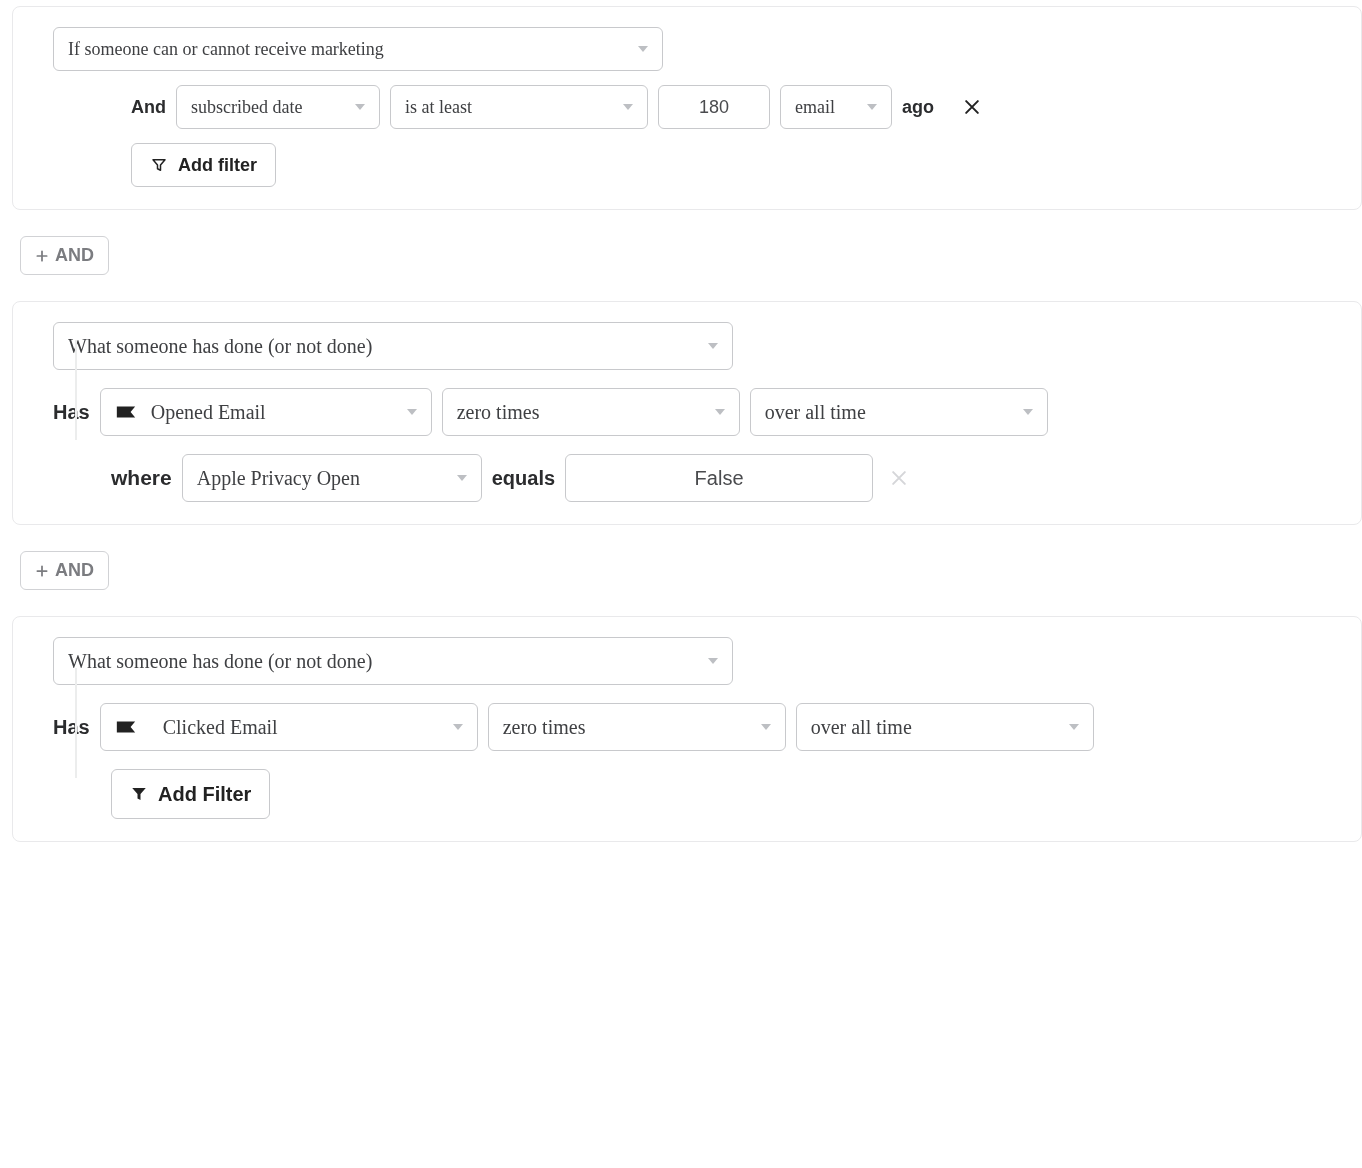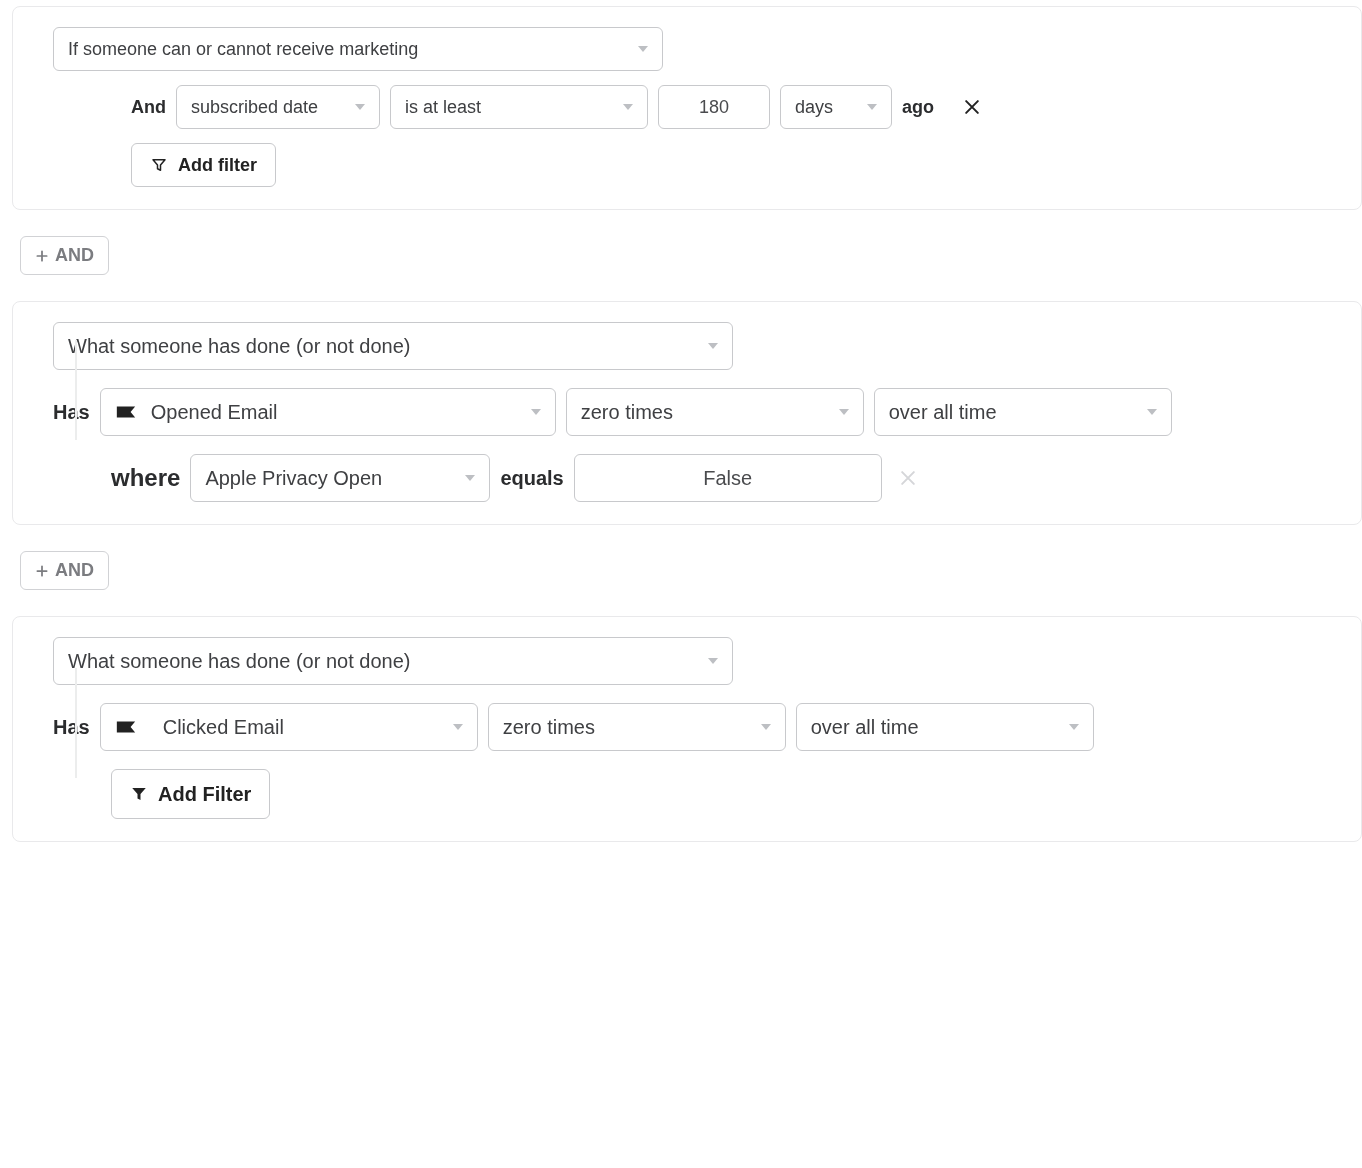--- a/index.html
+++ b/index.html
@@ -34,21 +34,21 @@
     background: #fff;
     color: #3a3b3d;
     height: 44px;
     display: inline-flex;
     align-items: center;
     padding: 0 14px;
     font-size: 18px;
     cursor: pointer;
   }
   .select { justify-content: space-between; gap: 12px; }
-  .select .sel-text { color: #3f4043; }
+  .select .sel-text { color: #3f4043; font-family: Liberation Serif, serif; }
   .big { height: 48px; font-size: 20px; }
 
   .input { cursor: text; justify-content: center; }
   .input span { color: #4a4b4e; }
 
   .btn { gap: 10px; font-weight: 600; color: #222; padding: 0 18px; }
   .btn.heavy { height: 50px; font-size: 20px; }
 
   .caret {
     width: 0; height: 0;
@@ -109,21 +109,21 @@
         <span class="caret"></span>
       </div>
       <div class="select" style="width:258px">
         <span class="sel-text">is at least</span>
         <span class="caret"></span>
       </div>
       <div class="input" style="width:112px">
         <span>180</span>
       </div>
       <div class="select" style="width:112px">
-        <span class="sel-text">days</span>
+        <span class="sel-text">email</span>
         <span class="caret"></span>
       </div>
       <span class="label">ago</span>
       <span class="x-icon" style="margin-left:18px">
         <svg width="20" height="20" viewBox="0 0 24 24">
             <path d="M5 5 L19 19 M19 5 L5 19" stroke="#222" stroke-width="2.4" stroke-linecap="round"></path>
           </svg>
       </span>
     </div>
 
@@ -153,21 +153,21 @@
   <div class="card">
     <div class="row">
       <div class="select big" style="width:680px">
         <span class="sel-text">What someone has done (or not done)</span>
         <span class="caret"></span>
       </div>
     </div>
 
     <div class="row" style="margin-top:18px">
       <span class="label" style="font-size:20px">Has</span>
-      <div class="select big" style="width:456px">
+      <div class="select big" style="width:332px">
         <span style="display:flex;align-items:center;gap:14px">
           <span class="flag-icon">
             <svg width="22" height="16" viewBox="0 0 24 16">
                 <path d="M2 2 H22 L17 8 L22 14 H2 Z" fill="#222"></path>
               </svg>
           </span>
           <span class="sel-text">Opened Email</span>
         </span>
         <span class="caret"></span>
       </div>
@@ -175,21 +175,21 @@
         <span class="sel-text">zero times</span>
         <span class="caret"></span>
       </div>
       <div class="select big" style="width:298px">
         <span class="sel-text">over all time</span>
         <span class="caret"></span>
       </div>
     </div>
 
     <div class="row indent-has" style="margin-top:18px">
-      <span class="label" style="font-size:24px">where</span>
+      <span class="label" style="font-size:21px">where</span>
       <div class="select big" style="width:300px">
         <span class="sel-text">Apple Privacy Open</span>
         <span class="caret"></span>
       </div>
       <span class="label" style="font-size:20px">equals</span>
       <div class="input big" style="width:308px">
         <span>False</span>
       </div>
       <span class="x-icon x-ghost" style="margin-left:6px">
         <svg width="20" height="20" viewBox="0 0 24 24">

